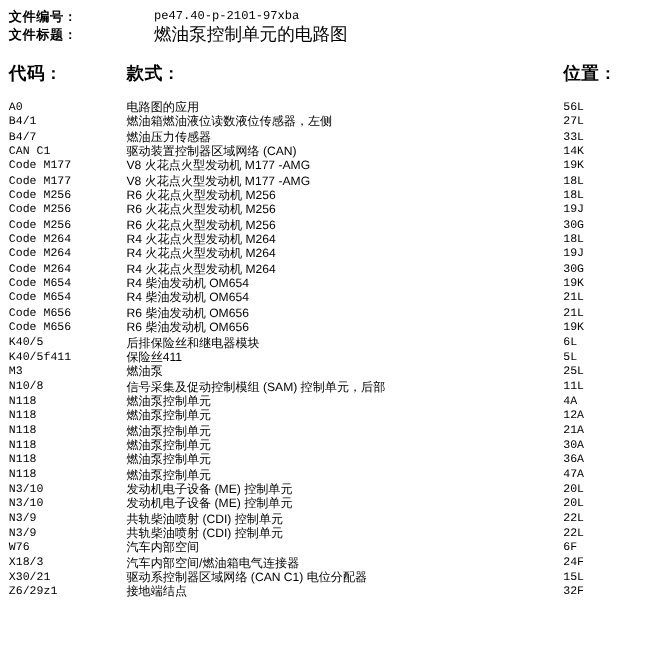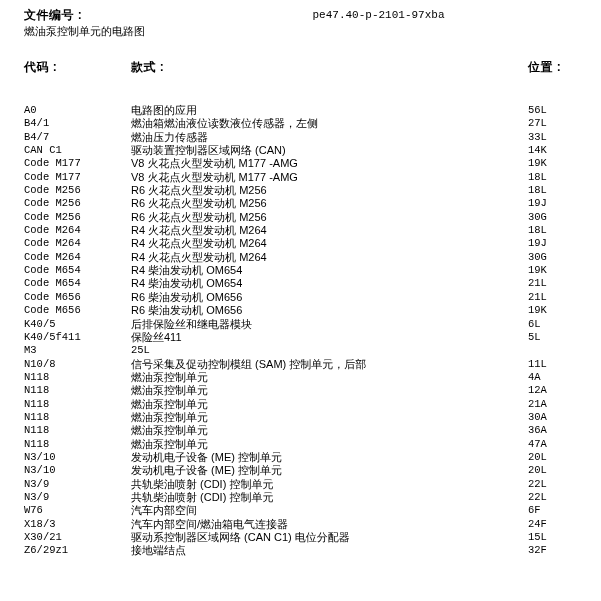--- a/index.html
+++ b/index.html
@@ -13,58 +13,57 @@
     overflow: hidden;
     font-family: "Liberation Sans", sans-serif;
     color: #000000;
     -webkit-font-smoothing: antialiased;
   }
   .page {
     position: relative;
     width: 601px;
     height: 601px;
     box-sizing: border-box;
-    padding: 8px 0 0 24px;
+    padding: 8px 0 0 8px;
   }
   
   .meta-row {
     display: grid;
     grid-template-columns: 132px auto;
     height: 16px;
     line-height: 15px;
     white-space: nowrap;
   }
   .meta-label {
     font-size: 12px;
     font-weight: bold;
     letter-spacing: 0.5px;
   }
   .meta-value {
-    font-size: 11px;
+    font-size: 16px;
   }
   .meta-value.mono {
     font-family: "Liberation Mono", "DejaVu Sans Mono", monospace;
     font-size: 11px;
-    text-align: center;
   }
   
   .col-headers {
     display: grid;
     grid-template-columns: 107px 397px auto;
     margin-top: 21px;
     height: 13px;
     line-height: 13px;
-    font-size: 12px;
+    font-size: 16px;
     font-weight: bold;
     letter-spacing: 0.5px;
     white-space: nowrap;
   }
   
   .rows {
-    margin-top: 30px;
+    margin-top: 18px;
   }
   .row {
     display: grid;
     grid-template-columns: 107px 397px auto;
     height: 13.35px;
     line-height: 13.35px;
     font-size: 11px;
     white-space: nowrap;
   }
   .c-code, .c-pos {
@@ -79,20 +78,21 @@
 <body>
 
 <div class="page">
 
   <div class="file-meta">
     <div class="meta-row">
       <span class="meta-label">文件编号 :</span>
       <span class="meta-value mono">pe47.40-p-2101-97xba</span>
     </div>
     <div class="meta-row">
+      <span class="meta-label">文件标题 :</span>
       <span class="meta-value">燃油泵控制单元的电路图</span>
     </div>
   </div>
 
   <div class="col-headers">
     <span>代码 :</span>
     <span>款式 :</span>
     <span>位置 :</span>
   </div>
 
@@ -201,20 +201,21 @@
     </div>
 
     <div class="row">
       <span class="c-code">K40/5f411</span>
       <span class="c-desc">保险丝411</span>
       <span class="c-pos">5L</span>
     </div>
 
     <div class="row">
       <span class="c-code">M3</span>
+      <span class="c-desc">燃油泵</span>
       <span class="c-pos">25L</span>
     </div>
 
     <div class="row">
       <span class="c-code">N10/8</span>
       <span class="c-desc">信号采集及促动控制模组 (SAM) 控制单元，后部</span>
       <span class="c-pos">11L</span>
     </div>
 
     <div class="row">

